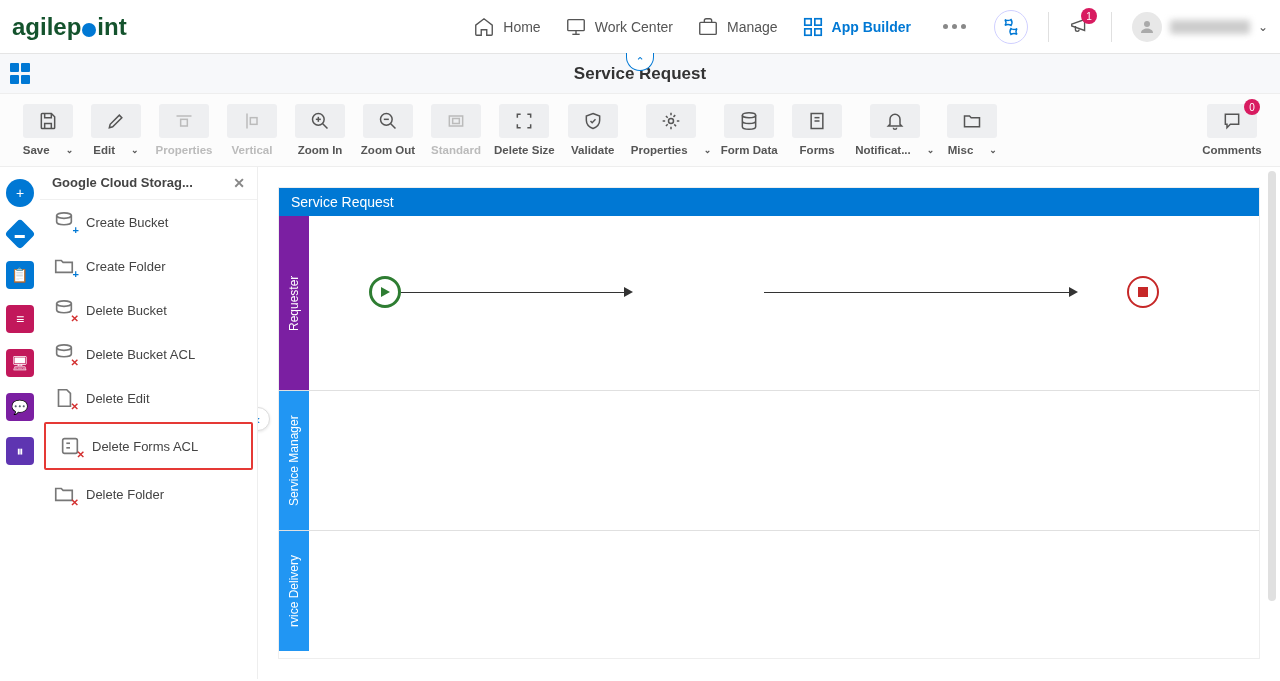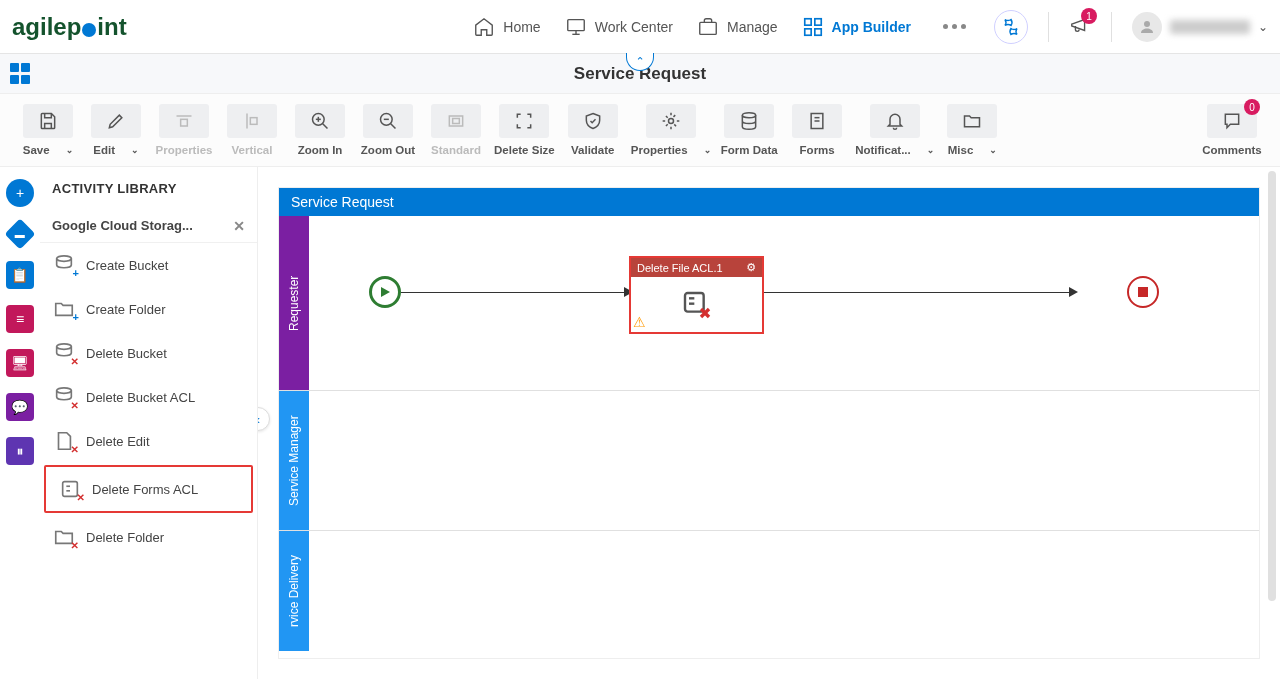--- a/index.html
+++ b/index.html
@@ -337,21 +337,20 @@
         <span style="transform:rotate(-45deg);font-size:10px">▬</span>
       </div>
     <div class="rail-btn rail-item" style="border-radius:4px">📋</div>
     <div class="rail-btn rail-item2" style="border-radius:4px">≡</div>
     <div class="rail-btn rail-item3" style="border-radius:4px">🖥</div>
     <div class="rail-btn rail-item4" style="border-radius:4px">💬</div>
     <div class="rail-btn" style="border-radius:4px;background:#5e35b1;color:#fff">⏸</div>
   </div>
 
   <div class="sidebar">
-    <div class="sidebar-title">ACTIVITY LIBRARY</div>
     <div class="category">
       <span>Google Cloud Storag...</span>
       <span class="category-close">✕</span>
     </div>
     <div class="act-list">
       <div class="act-item">
         <div class="act-icon">
             <svg viewBox="0 0 24 24" fill="none" stroke="#777" stroke-width="1.8">
               <ellipse cx="12" cy="5" rx="8" ry="3"></ellipse>
               <path d="M4 5v7c0 1.7 3.6 3 8 3s8-1.3 8-3V5"></path>
@@ -430,36 +429,20 @@
         <div class="lane-label">Requester</div>
         <div class="lane-body">
           <div class="start-node">
             <svg width="12" height="12" viewBox="0 0 12 12" fill="#2e7d32">
                 <path d="M2 1l9 5-9 5V1z"></path>
               </svg>
           </div>
           <div class="connector" style="left:92px;top:76px;width:228px"></div>
           <div class="arrow-head" style="left:315px;top:71px"></div>
 
-          <div class="activity-node">
-            <div class="activity-node-header">
-              <span>Delete File ACL.1</span>
-              <span class="gear">⚙</span>
-            </div>
-            <div class="activity-node-body">
-              <svg width="32" height="32" viewBox="0 0 24 24" fill="none" stroke="#555" stroke-width="1.8">
-                  <rect x="3" y="3" width="14" height="14" rx="2"></rect>
-                  <line x1="6" y1="7" x2="10" y2="7"></line>
-                  <line x1="6" y1="11" x2="10" y2="11"></line>
-                  <line x1="15" y1="15" x2="21" y2="21" stroke="#d32f2f" stroke-width="2.5"></line>
-                  <line x1="21" y1="15" x2="15" y2="21" stroke="#d32f2f" stroke-width="2.5"></line>
-                </svg>
-              <span class="activity-warn">⚠</span>
-            </div>
-          </div>
 
           <div class="connector" style="left:455px;top:76px;width:310px"></div>
           <div class="arrow-head" style="left:760px;top:71px"></div>
           <div class="end-node">
               <div class="end-node-inner"></div>
             </div>
         </div>
       </div>
 
       <div class="lane" style="height:140px">

